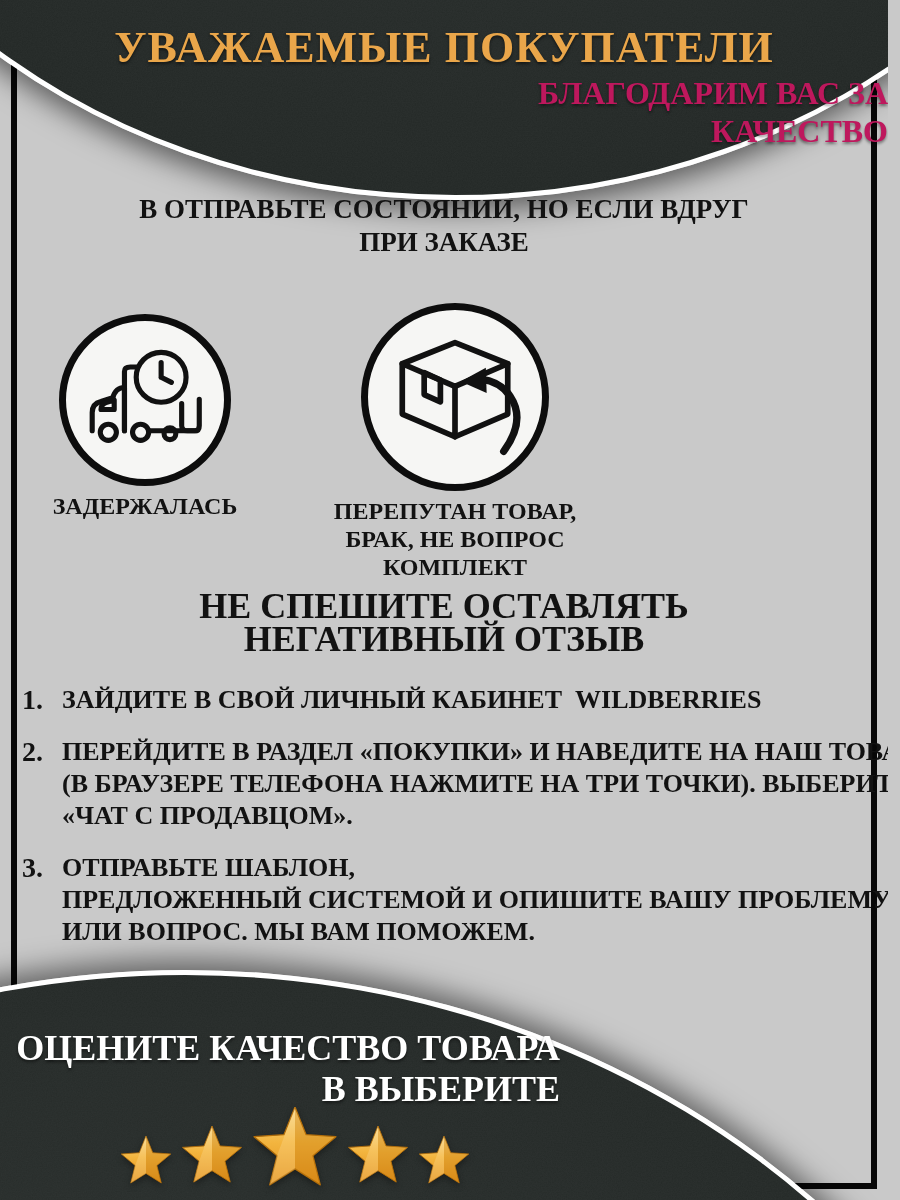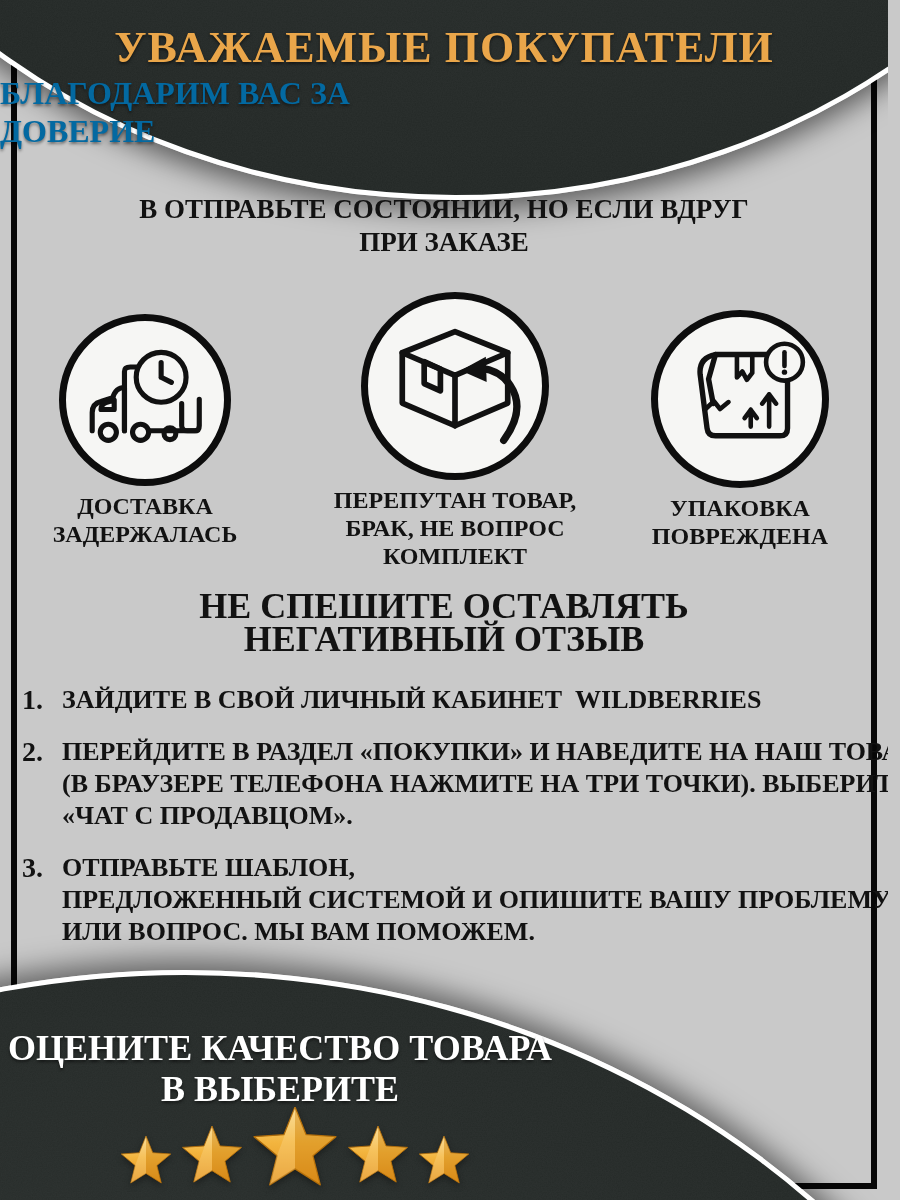--- a/index.html
+++ b/index.html
@@ -25,22 +25,22 @@
     box-shadow:0 10px 28px rgba(0,0,0,.55);}
   .bottom-ellipse{left:-720px;top:970px;width:1800px;height:1620px;
     box-shadow:0 -10px 28px rgba(0,0,0,.5);}
   
   .header-title{
     position:absolute;left:0;right:0;top:22px;z-index:3;text-align:center;
     font-size:44px;letter-spacing:1px;color:#eaa64a;
     text-shadow:0 2px 3px rgba(0,0,0,.5);
   }
   .header-sub{
-    position:absolute;left:0;right:0;top:74px;z-index:3;text-align:left;
-    font-size:32px;line-height:38px;color:#0369a1;
+    position:absolute;left:0;right:0;top:74px;z-index:3;text-align:right;
+    font-size:32px;line-height:38px;color:#be185d;
     text-shadow:0 2px 3px rgba(0,0,0,.45);
   }
   
   .intro{
     position:absolute;left:0;right:0;top:193px;z-index:3;text-align:center;
     font-size:27px;line-height:33px;color:#121212;
   }
   
   .issue{position:absolute;z-index:3;text-align:center;}
   .issue-circle{
@@ -58,21 +58,21 @@
     font-size:36px;line-height:33px;color:#121212;
   }
   
   .steps{position:absolute;left:22px;right:16px;top:684px;z-index:3;}
   .step{display:flex;margin-bottom:20px;}
   .step-num{width:40px;flex:0 0 40px;font-size:28px;line-height:32px;}
   .step-text{font-size:26px;line-height:32px;}
   .step-text div{white-space:pre;}
   
   .footer-text{
-    position:absolute;left:0;top:1028px;width:560px;z-index:3;text-align:center;
+    position:absolute;left:0;top:1028px;width:560px;z-index:3;text-align:right;
     font-size:36px;line-height:41px;color:#ffffff;
     text-shadow:0 2px 3px rgba(0,0,0,.5);
   }
   .stars-row{
     position:absolute;left:55px;top:1100px;width:480px;height:88px;z-index:3;
     display:flex;align-items:flex-end;justify-content:center;gap:9px;
   }
   .stars-row svg{display:block;filter:drop-shadow(0 3px 3px rgba(0,0,0,.35));}
   .star-mid{margin-bottom:-5px;}
 </style>
@@ -104,21 +104,21 @@
 
   <div class="ellipse top-ellipse">
     <svg class="noise">
       <rect width="100%" height="100%" filter="url(#grain)" opacity="0.10"></rect>
     </svg>
   </div>
 
   <div class="header-title">УВАЖАЕМЫЕ ПОКУПАТЕЛИ</div>
   <div class="header-sub">
     <div>БЛАГОДАРИМ ВАС ЗА</div>
-    <div>ДОВЕРИЕ</div>
+    <div>КАЧЕСТВО</div>
   </div>
 
   <div class="intro">
     <div>В ОТПРАВЬТЕ СОСТОЯНИИ, НО ЕСЛИ ВДРУГ</div>
     <div>ПРИ ЗАКАЗЕ</div>
   </div>
 
   <div class="issue" id="issue1" style="left:20px;top:314px;width:250px;">
     <div class="issue-circle">
       <svg width="132" height="114" viewBox="0 0 180 150">
@@ -130,66 +130,44 @@
           <path d="M140,80 V110 Q140,117 148,117 H158 Q164,117 164,110 V74"></path>
           <circle cx="40" cy="119" r="11"></circle>
           <circle cx="84" cy="119" r="11"></circle>
           <circle cx="124" cy="121" r="8"></circle>
           <circle cx="112" cy="44" r="34" fill="#f6f6f4"></circle>
           <path d="M112,44 L112,24 M112,44 L126,51"></path>
         </g>
       </svg>
     </div>
     <div class="issue-label">
-      <div>ДОСТАВКА</div>
       <div>ЗАДЕРЖАЛАСЬ</div>
     </div>
   </div>
 
-  <div class="issue" id="issue2" style="left:325px;top:292px;width:260px;">
+  <div class="issue" id="issue2" style="left:325px;top:303px;width:260px;">
     <div class="issue-circle">
       <svg width="146" height="138" viewBox="0 0 180 170">
         <g class="picto">
           <path d="M90,18 L155,44 L90,72 L25,44 Z"></path>
           <path d="M25,44 V106 L90,134 V72"></path>
           <path d="M155,44 V106 L90,134"></path>
           <path d="M52,55 L52,82 L72,91 L72,64 Z"></path>
           <path d="M150,152 Q178,114 158,84 Q146,66 122,63" stroke-width="9"></path>
         </g>
         <polygon points="128,49 97,66 129,80" fill="#111"></polygon>
       </svg>
     </div>
     <div class="issue-label">
       <div>ПЕРЕПУТАН ТОВАР,</div>
       <div>БРАК, НЕ ВОПРОС</div>
       <div>КОМПЛЕКТ</div>
     </div>
   </div>
 
-  <div class="issue" id="issue3" style="left:625px;top:310px;width:230px;">
-    <div class="issue-circle">
-      <svg width="138" height="124" viewBox="0 0 180 160">
-        <g class="picto">
-          <path d="M58,22 H142 Q152,22 152,32 V118 Q152,128 142,128 H58 Q48,128 47,118 L38,48 Q36,26 58,22 Z"></path>
-          <path d="M58,22 L49,54 L55,86"></path>
-          <path d="M44,94 L56,83 L64,93 L75,84" stroke-width="6"></path>
-          <path d="M86,24 L86,52 L93,44 L99,55 L106,46 L106,24" stroke-width="6"></path>
-          <path d="M104,116 V94 M104,94 l-8,11 M104,94 l8,11" stroke-width="6"></path>
-          <path d="M128,116 V74 M128,74 l-9,12 M128,74 l9,12" stroke-width="6"></path>
-          <circle cx="148" cy="32" r="24" fill="#f6f6f4" stroke-width="6"></circle>
-          <path d="M148,19 V37" stroke-width="6"></path>
-        </g>
-        <circle cx="148" cy="45" r="3.5" fill="#111"></circle>
-      </svg>
-    </div>
-    <div class="issue-label">
-      <div>УПАКОВКА</div>
-      <div>ПОВРЕЖДЕНА</div>
-    </div>
-  </div>
 
   <div class="warning">
     <div>НЕ СПЕШИТЕ ОСТАВЛЯТЬ</div>
     <div>НЕГАТИВНЫЙ ОТЗЫВ</div>
   </div>
 
   <div class="steps">
     <div class="step">
       <div class="step-num">1.</div>
       <div class="step-text">

